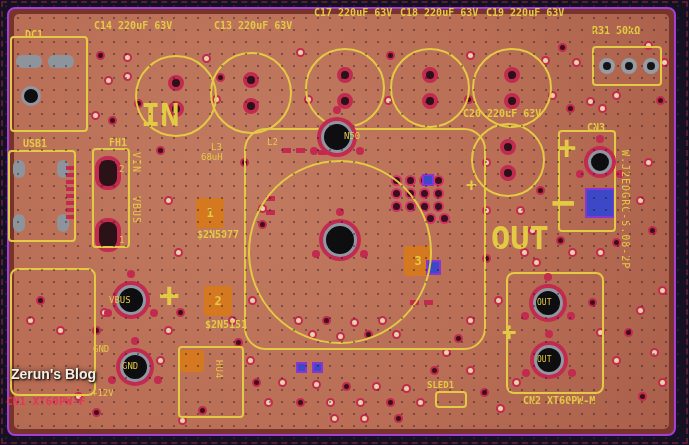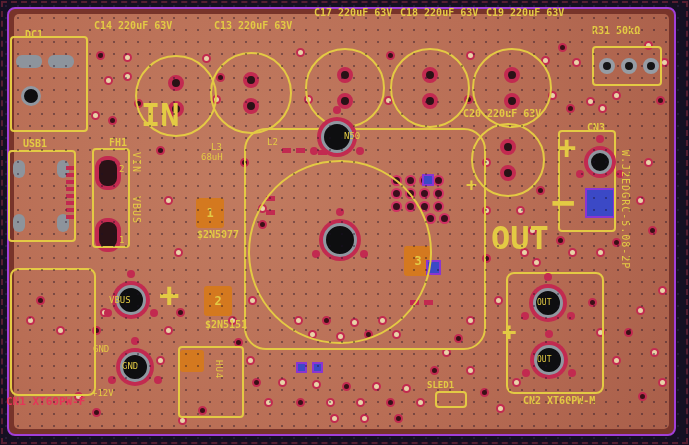--- a/index.html
+++ b/index.html
@@ -34,20 +34,21 @@
   }
 </style>
 </head>
 <body>
 
 <div id="canvas">
   <div id="frame"></div>
   <div id="board">
     <div id="pour"></div>
   </div>
+  <div id="watermark">Zerun's Blog</div>
   <div id="grid-overlay"></div>
 <div style="position: absolute; left: 10px; top: 36px; width: 78px; height: 96px; border: 2px solid rgb(227, 202, 68); border-radius: 4px; z-index: 4; box-sizing: border-box;"></div>
     <div style="position: absolute; left: 8px; top: 150px; width: 68px; height: 92px; border: 2px solid rgb(227, 202, 68); border-radius: 4px; z-index: 4; box-sizing: border-box;"></div>
     <div style="position: absolute; left: 92px; top: 148px; width: 38px; height: 100px; border: 2px solid rgb(227, 202, 68); border-radius: 4px; z-index: 4; box-sizing: border-box;"></div>
     <div style="position: absolute; left: 592px; top: 46px; width: 70px; height: 40px; border: 2px solid rgb(227, 202, 68); border-radius: 4px; z-index: 4; box-sizing: border-box;"></div>
     <div style="position: absolute; left: 558px; top: 130px; width: 58px; height: 102px; border: 2px solid rgb(227, 202, 68); border-radius: 4px; z-index: 4; box-sizing: border-box;"></div>
     <div style="position: absolute; left: 10px; top: 268px; width: 86px; height: 128px; border: 2px solid rgb(227, 202, 68); border-radius: 8px; z-index: 4; box-sizing: border-box;"></div>
     <div style="position: absolute; left: 506px; top: 272px; width: 98px; height: 122px; border: 2px solid rgb(227, 202, 68); border-radius: 8px; z-index: 4; box-sizing: border-box;"></div>
     <div style="position: absolute; left: 435px; top: 391px; width: 32px; height: 17px; border: 2px solid rgb(227, 202, 68); border-radius: 4px; z-index: 4; box-sizing: border-box;"></div>
     <div style="position: absolute; left: 178px; top: 346px; width: 66px; height: 72px; border: 2px solid rgb(227, 202, 68); border-radius: 4px; z-index: 4; box-sizing: border-box;"></div>

